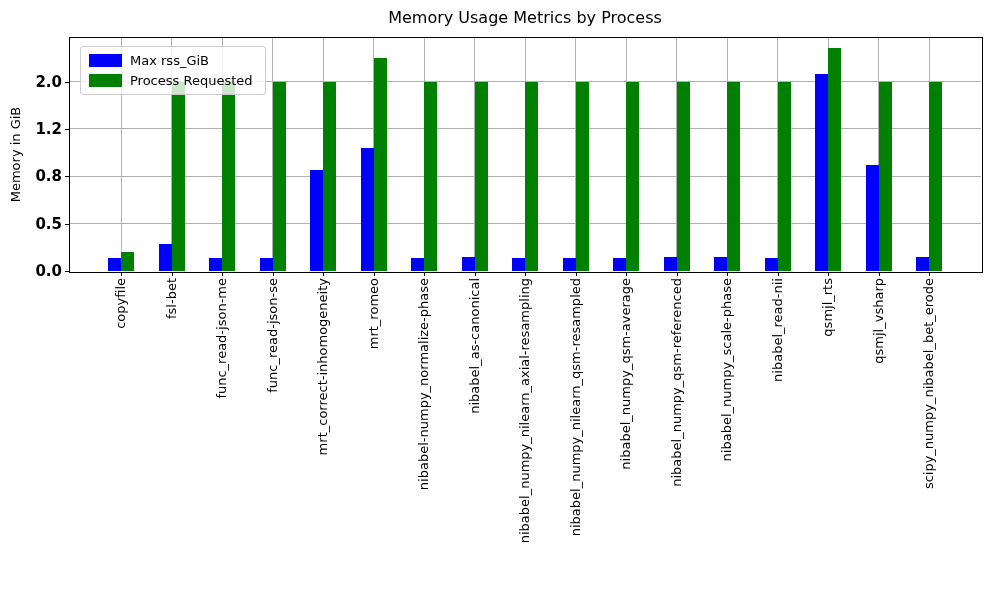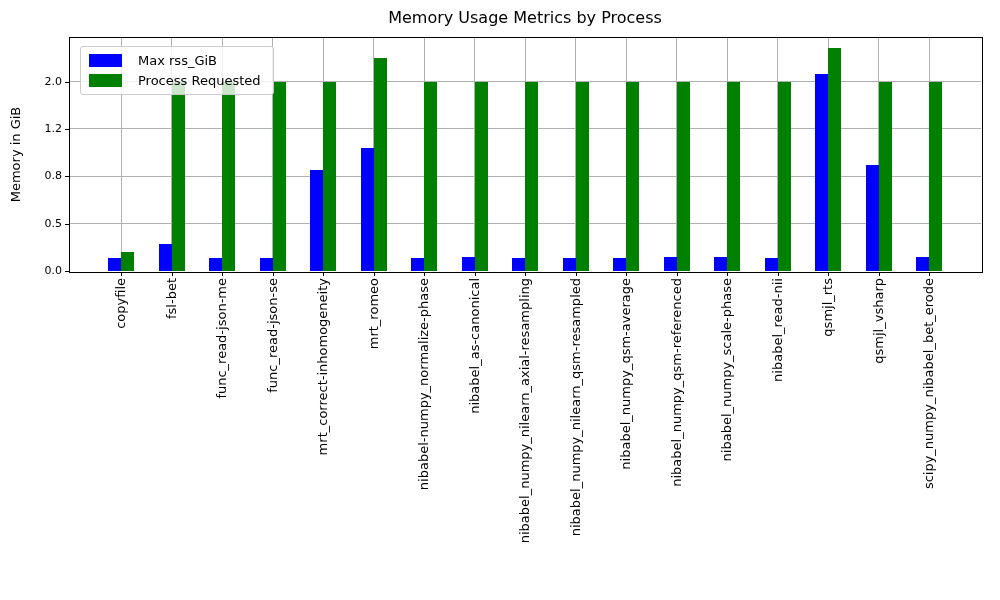--- a/index.html
+++ b/index.html
@@ -37,41 +37,41 @@
   }
   .hgrid { position: absolute; left: 0; width: 100%; height: 1px; background: #b0b0b0; }
   .vgrid { position: absolute; top: 0; height: 100%; width: 1px; background: #b0b0b0; }
   .bar  { position: absolute; bottom: 0; }
 
   .ytick-mark { position: absolute; width: 4px; height: 1px; background: #000; left: 65px; }
   .xtick-mark { position: absolute; width: 1px; height: 4px; background: #000; top: 272px; }
 
   .ytick-label {
     position: absolute; width: 36px; height: 16px; line-height: 16px;
-    text-align: right; font-size: 11px;
+    text-align: right; font-size: 15px; font-weight: bold;
   }
   .xtick-label {
     position: absolute; width: 280px; height: 16px; line-height: 16px;
     text-align: right; font-size: 13px;
     transform-origin: top right;
     transform: rotate(-90deg);
     white-space: nowrap;
   }
 
   .legend {
     position: absolute; left: 80px; top: 46px;
     background: rgba(255,255,255,0.8);
     border: 1px solid #cccccc;
     border-radius: 3px;
     padding: 6px 12px 6px 8px;
     display: flex; flex-direction: column; gap: 5px;
   }
   .legend-entry { display: flex; align-items: center; gap: 8px; }
   .legend-swatch { width: 33px; height: 13px; }
-  .legend-label { font-size: 13px; white-space: nowrap; margin-left: 8px; }
+  .legend-label { font-size: 13px; white-space: nowrap; }
 </style>
 </head>
 <body>
 
 <div class="figure">
   <div class="chart-title">Memory Usage Metrics by Process</div>
   <div class="ylabel">Memory in GiB</div>
 
   <div class="plot" id="plot">
       <div class="hgrid" style="top: 186.132px;"></div>

